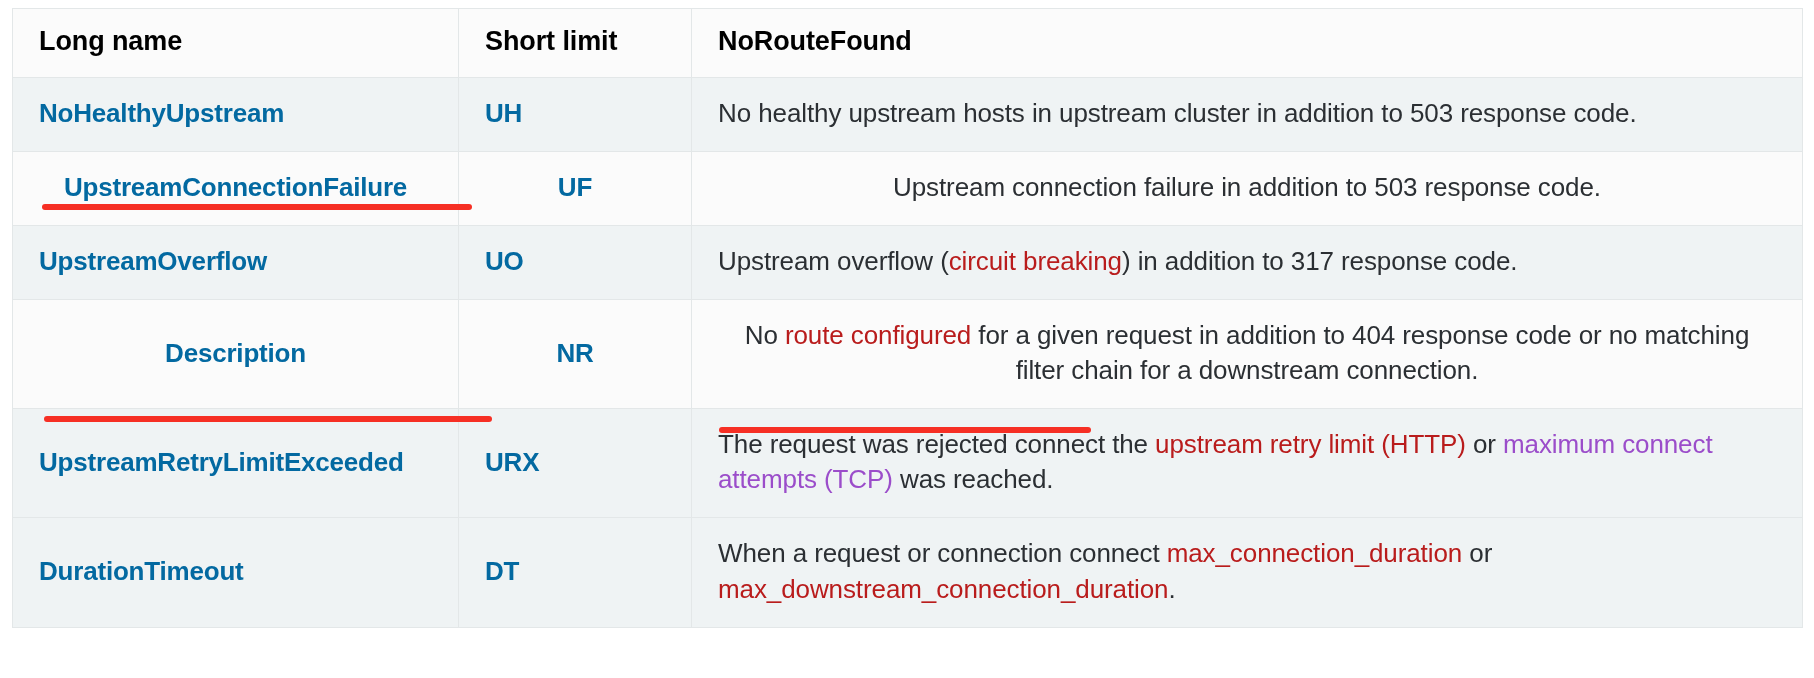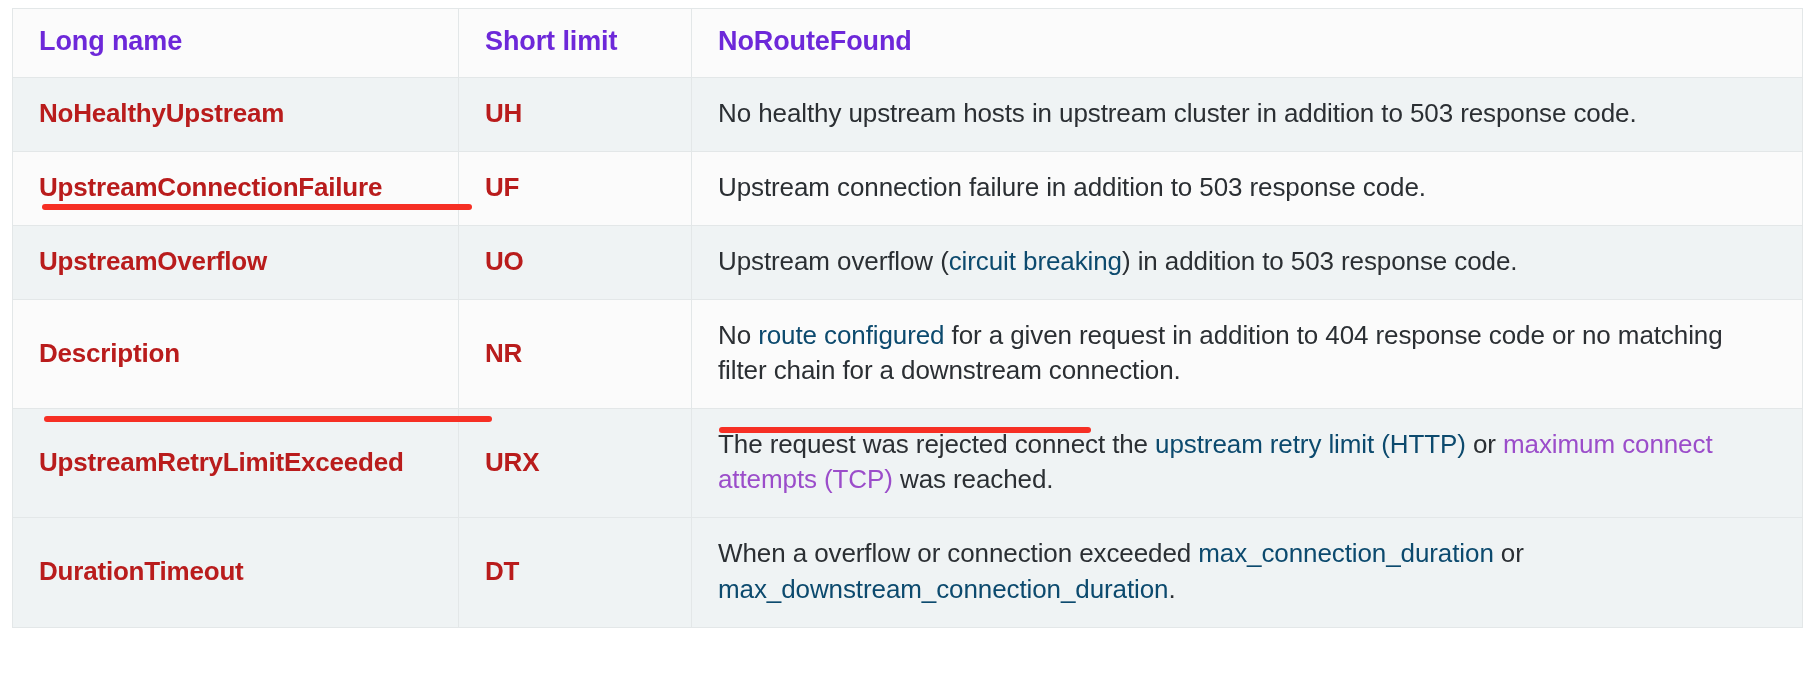--- a/index.html
+++ b/index.html
@@ -36,53 +36,53 @@
 
   thead tr.header-row {
     background: #fbfbfb;
   }
 
   thead th {
     text-align: left;
     vertical-align: middle;
     font-size: 27px;
     font-weight: bold;
-    color: #6d28d9;
+    color: #000000;
     padding: 16px 26px 18px 26px;
     border: 1px solid #e3e7e8;
     background: #fbfbfb;
     line-height: 1.25;
     letter-spacing: -0.1px;
   }
 
   tbody td {
     border: 1px solid #e3e7e8;
     padding: 18px 26px 20px 26px;
     vertical-align: middle;
     font-size: 26px;
     line-height: 1.35;
     color: #2b2f33;
   }
 
   tbody tr.row-odd  td { background: #eff3f4; }
-  tbody tr.row-even td { background: #fbfbfb; }
+  tbody tr.row-even td { background: #fbfbfb; text-align: center; }
 
   td.long-name, td.short-name {
     font-weight: bold;
-    color: #b91c1c;
+    color: #0369a1;
     letter-spacing: -0.2px;
   }
 
   td.description {
     color: #2b2f33;
     letter-spacing: -0.1px;
   }
 
   .doc-link {
-    color: #0c4a6e;
+    color: #b91c1c;
     text-decoration: none;
   }
   .doc-link.visited {
     color: #9b4dca;
   }
 
   
   .annotation-layer {
     position: absolute;
     left: 0;
@@ -122,36 +122,36 @@
           <td class="description"><span>No healthy upstream hosts in upstream cluster in addition to 503 response code.</span></td>
         </tr>
         <tr class="row-even">
           <td class="long-name">UpstreamConnectionFailure</td>
           <td class="short-name">UF</td>
           <td class="description"><span>Upstream connection failure in addition to 503 response code.</span></td>
         </tr>
         <tr class="row-odd">
           <td class="long-name">UpstreamOverflow</td>
           <td class="short-name">UO</td>
-          <td class="description"><span>Upstream overflow (</span><a class="doc-link">circuit breaking</a><span>) in addition to 503 response code.</span></td>
+          <td class="description"><span>Upstream overflow (</span><a class="doc-link">circuit breaking</a><span>) in addition to 317 response code.</span></td>
         </tr>
         <tr class="row-even">
           <td class="long-name">Description</td>
           <td class="short-name">NR</td>
           <td class="description"><span>No </span><a class="doc-link">route configured</a><span> for a given request in addition to 404 response code or no matching filter chain for a downstream connection.</span></td>
         </tr>
         <tr class="row-odd">
           <td class="long-name">UpstreamRetryLimitExceeded</td>
           <td class="short-name">URX</td>
           <td class="description"><span>The request was rejected connect the </span><a class="doc-link">upstream retry limit (HTTP)</a><span> or </span><a class="doc-link visited">maximum connect attempts (TCP)</a><span> was reached.</span></td>
         </tr>
         <tr class="row-odd">
           <td class="long-name">DurationTimeout</td>
           <td class="short-name">DT</td>
-          <td class="description"><span>When a overflow or connection exceeded </span><a class="doc-link">max_connection_duration</a><span> or </span><a class="doc-link">max_downstream_connection_duration</a><span>.</span></td>
+          <td class="description"><span>When a request or connection connect </span><a class="doc-link">max_connection_duration</a><span> or </span><a class="doc-link">max_downstream_connection_duration</a><span>.</span></td>
         </tr>
       </tbody>
   </table>
 
   <div class="annotation-layer" id="annotation-layer">
       <div class="annot-underline" style="left: 42px; top: 196px; width: 430px; height: 6px; background: rgb(246, 47, 36);"></div>
       <div class="annot-underline" style="left: 44px; top: 408px; width: 448px; height: 6px; background: rgb(246, 47, 36);"></div>
       <div class="annot-underline" style="left: 719px; top: 419px; width: 372px; height: 6px; background: rgb(246, 47, 36);"></div>
     </div>
 

